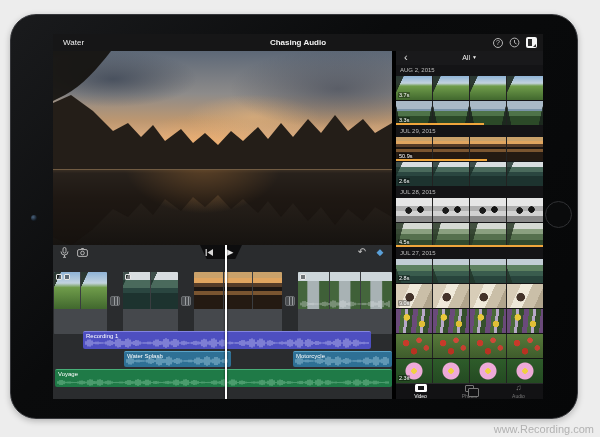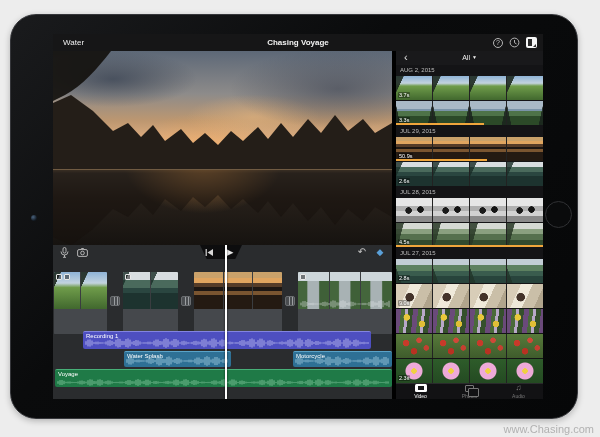--- a/index.html
+++ b/index.html
@@ -139,21 +139,21 @@
 <body>
 
 <div class="ipad">
   <div class="front-cam"></div>
   <div class="home-btn"></div>
 
   <div class="screen">
 
     <div class="topbar">
       <span class="done">Water</span>
-      <span class="proj-title">Chasing Voyage</span>
+      <span class="proj-title">Chasing Audio</span>
       <span class="tb-icons">
         <span class="help-badge">?</span>
         <svg width="11" height="11" viewBox="0 0 11 11">
           <circle cx="5.5" cy="5.5" r="4.4" fill="none" stroke="#b5b5b5" stroke-width="1"></circle>
           <path d="M5.5 3v2.7l2 1.2" fill="none" stroke="#b5b5b5" stroke-width="1"></path>
         </svg>
         <span class="share-badge"></span>
       </span>
     </div>
 
@@ -408,13 +408,13 @@
         <div class="tab">
           <span class="ic-audio">♫</span>
           <span class="tlabel">Audio</span>
         </div>
       </div>
     </div>
 
   </div>
 </div>
 
-<div class="watermark">www.Chasing.com</div>
+<div class="watermark">www.Recording.com</div>
 
 </body></html>

